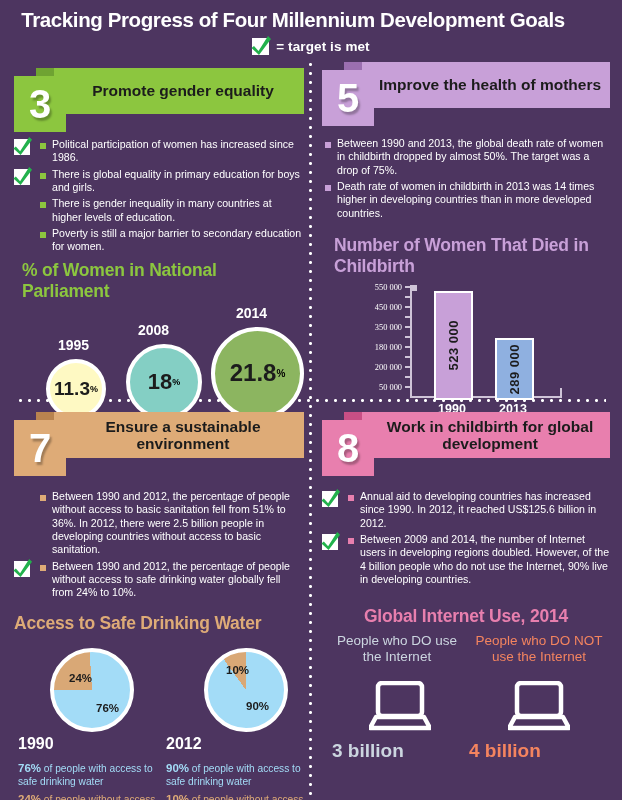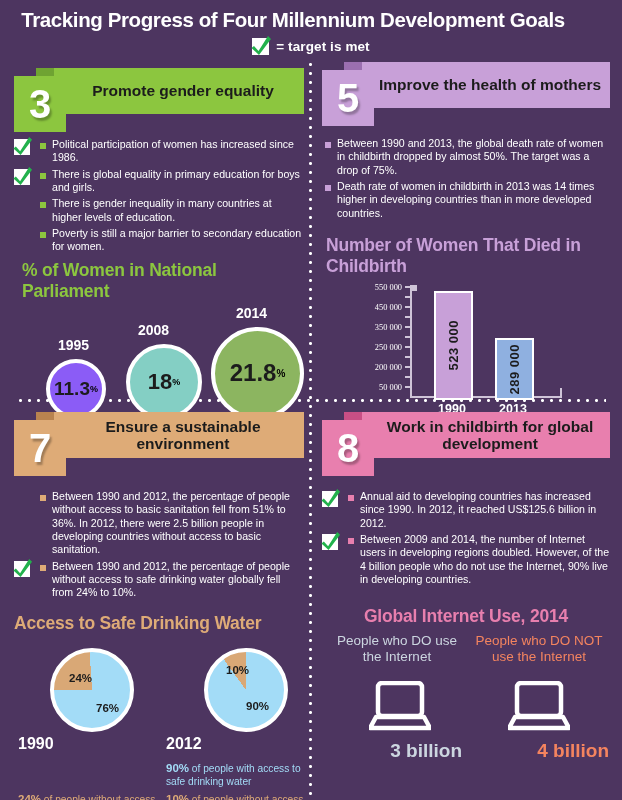--- a/index.html
+++ b/index.html
@@ -97,21 +97,21 @@
 
   
   .pie{position:absolute;border-radius:50%;border:4px solid #ffffff;}
   .pie-lbl{position:absolute;font-weight:bold;font-size:11.5px;color:#1c1c1c;}
   .pie-year{position:absolute;color:#ffffff;font-weight:bold;font-size:16px;}
   .pie-note{position:absolute;font-size:10.2px;line-height:1.25;}
   .pie-note b{font-weight:bold;font-size:11.5px;}
 
   
   .net-col-title{position:absolute;font-weight:normal;font-size:13.5px;text-align:center;line-height:1.18;}
-  .net-val{position:absolute;font-weight:bold;font-size:19px;text-align:right;}
+  .net-val{position:absolute;font-weight:bold;font-size:19px;text-align:left;}
   .laptop{position:absolute;}
 </style>
 </head>
 <body>
 
 <div class="page">
 
   <div class="main-title">Tracking Progress of Four Millennium Development Goals</div>
   <div class="legend">
     <span class="chk">
@@ -167,21 +167,21 @@
         <span class="chkslot"></span>
         <span class="bsq" style="background:#8cc63f;"></span>
         <span class="btxt">Poverty is still a major barrier to secondary education for women.</span>
       </div>
     </div>
 
     <div class="sect-title" style="color:#8cc63f;margin-top:6px;margin-left:8px;">% of Women in National Parliament</div>
 
     <div class="circ-wrap" style="margin-top:10px;">
       <div class="circ-year" style="left:44px;top:25px;">1995</div>
-      <div class="circ" style="left:32px;top:47px;width:52px;height:52px;background:#8b5cf6;">
+      <div class="circ" style="left:32px;top:47px;width:52px;height:52px;background:#fef9c3;">
         <span class="val" style="font-size:19px;">11.3</span>
           <span class="pct">%</span>
       </div>
 
       <div class="circ-year" style="left:124px;top:10px;">2008</div>
       <div class="circ" style="left:112px;top:32px;width:68px;height:68px;background:#84cfc4;">
         <span class="val" style="font-size:22px;">18</span>
           <span class="pct">%</span>
       </div>
 
@@ -207,28 +207,28 @@
       <div class="brow">
         <span class="bsq" style="background:#c8a0d8;margin-left:3px;"></span>
         <span class="btxt">Between 1990 and 2013, the global death rate of women in childbirth dropped by almost 50%. The target was a drop of 75%.</span>
       </div>
       <div class="brow">
         <span class="bsq" style="background:#c8a0d8;margin-left:3px;"></span>
         <span class="btxt">Death rate of women in childbirth in 2013 was 14 times higher in developing countries than in more developed countries.</span>
       </div>
     </div>
 
-    <div class="sect-title" style="color:#c8a0d8;margin-top:15px;margin-left:4px;">Number of Women That Died in Childbirth</div>
+    <div class="sect-title" style="color:#c8a0d8;margin-top:15px;margin-left:12px;">Number of Women That Died in Childbirth</div>
 
     <div class="barchart" style="margin-top:6px;height:130px;position:relative;">
 
       <div class="yl" style="left:20px;width:60px;top:0px;">550 000</div>
       <div class="yl" style="left:20px;width:60px;top:20px;">450 000</div>
       <div class="yl" style="left:20px;width:60px;top:40px;">350 000</div>
-      <div class="yl" style="left:20px;width:60px;top:60px;">250 000</div>
+      <div class="yl" style="left:20px;width:60px;top:60px;">180 000</div>
       <div class="yl" style="left:20px;width:60px;top:80px;">200 000</div>
       <div class="yl" style="left:20px;width:60px;top:100px;">50 000</div>
 
       <div class="axis-v" style="left:88px;top:2px;height:113px;"></div>
       <div class="axis-h" style="left:88px;top:113px;width:152px;"></div>
       <div class="axis-v" style="left:238px;top:105px;height:10px;"></div>
       <div class="axis-v" style="left:88px;top:2px;height:6px;width:7px;"></div>
 
       <div class="tick" style="left:83px;top:3px;"></div>
       <div class="tick" style="left:83px;top:13px;"></div>
@@ -284,20 +284,21 @@
     </div>
 
     <div class="sect-title" style="color:#deab77;margin-top:13px;">Access to Safe Drinking Water</div>
 
     <div style="position:relative;height:180px;margin-top:6px;">
       <div class="pie" style="left:36px;top:8px;width:76px;height:76px;
            background:conic-gradient(from 270deg, #d9a876 0deg 86.4deg, #a3dcf7 86.4deg 360deg);"></div>
       <div class="pie-lbl" style="left:55px;top:32px;">24%</div>
       <div class="pie-lbl" style="left:82px;top:62px;">76%</div>
       <div class="pie-year" style="left:4px;top:95px;">1990</div>
+      <div class="pie-note" style="left:4px;top:121px;width:140px;color:#a3dcf7;"><b>76%</b><span> of people with access to safe drinking water</span></div>
       <div class="pie-note" style="left:4px;top:152px;width:145px;color:#deab77;"><b>24%</b><span> of people without access to safe drinking water.</span></div>
 
       <div class="pie" style="left:190px;top:8px;width:76px;height:76px;
            background:conic-gradient(from 324deg, #d9a876 0deg 36deg, #a3dcf7 36deg 360deg);"></div>
       <div class="pie-lbl" style="left:212px;top:24px;">10%</div>
       <div class="pie-lbl" style="left:232px;top:60px;">90%</div>
       <div class="pie-year" style="left:152px;top:95px;">2012</div>
       <div class="pie-note" style="left:152px;top:121px;width:140px;color:#a3dcf7;"><b>90%</b><span> of people with access to safe drinking water</span></div>
       <div class="pie-note" style="left:152px;top:152px;width:145px;color:#deab77;"><b>10%</b><span> of people without access to safe drinking water.</span></div>
     </div>

